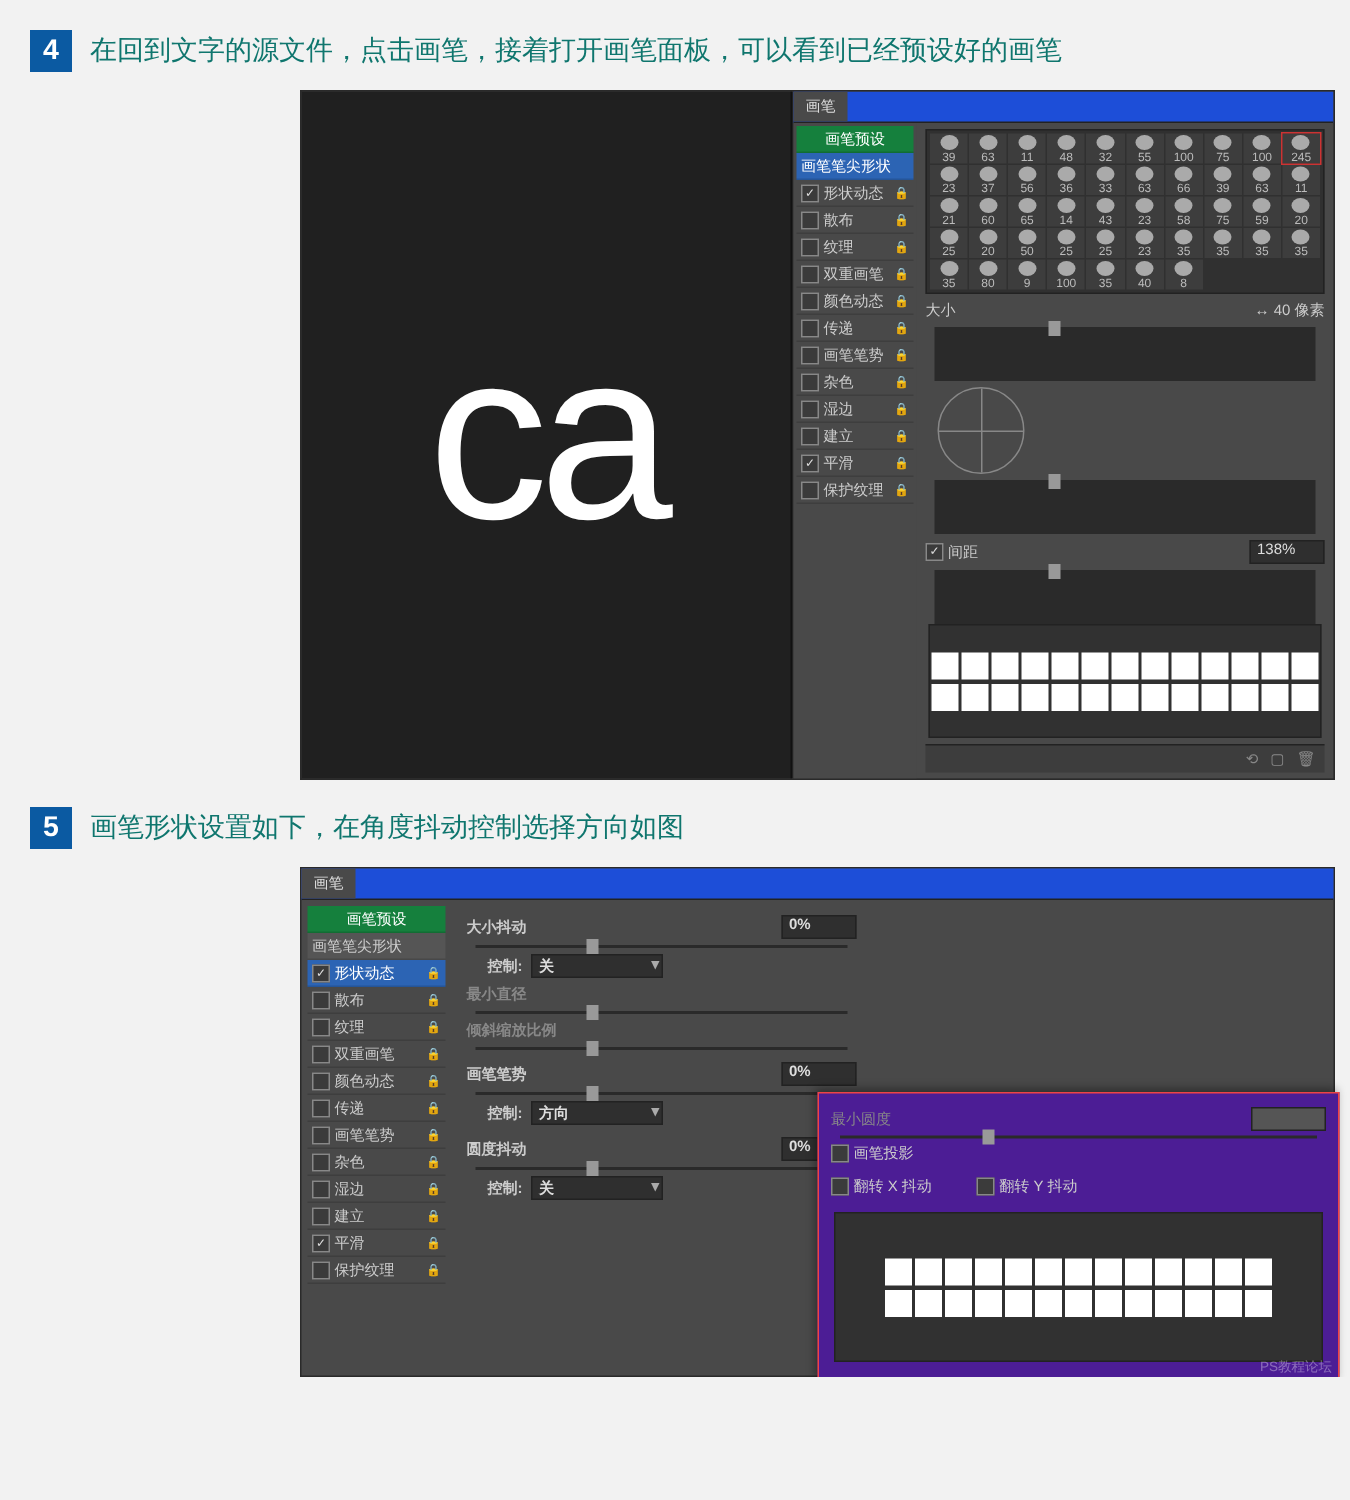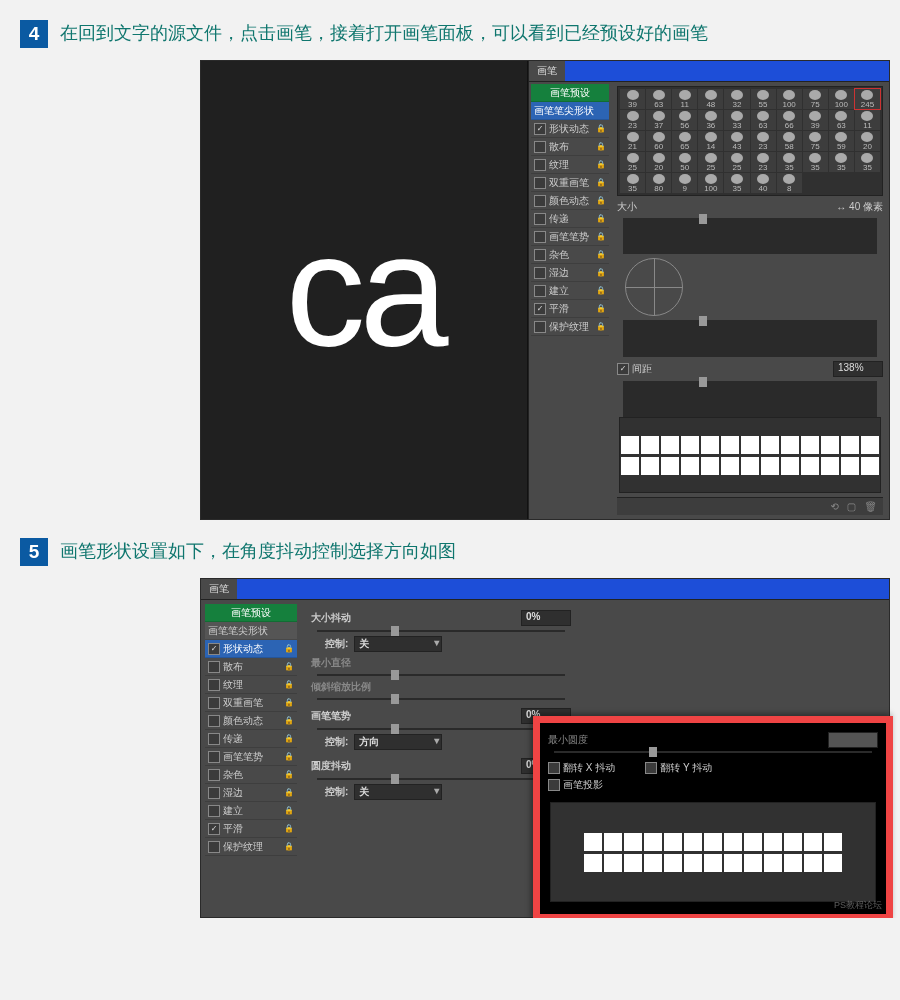--- a/index.html
+++ b/index.html
@@ -281,22 +281,22 @@
   .right5 {
     width: 260px;
     padding: 6px 10px;
     font-weight: bold;
   }
   .subpanel {
     position: absolute;
     right: -4px;
     bottom: -4px;
     width: 330px;
-    background: #000000;
-    border: 7px solid #ef4444;
+    background: #4c1d95;
+    border: 1px solid #ef4444;
     padding: 6px 8px 8px;
     box-shadow: -2px -2px 6px rgba(0,0,0,.4);
   }
   .subpanel .ctrl { margin: 3px 0; }
   .subpanel .preview {
     height: 98px;
     margin-top: 10px;
   }
   .watermark {
     position: absolute;
@@ -635,30 +635,30 @@
           </div>
       </div>
     </div>
 
     <div class="subpanel">
       <div class="ctrl">
           <span style="color:#888">最小圆度</span>
           <span class="fld" style="margin-left:auto;background:#555"></span>
         </div>
       <div class="slider"></div>
+      <div class="ctrl">
+          <span class="chk"></span>
+          <span>画笔投影</span>
+        </div>
       <div class="ctrl" style="margin-top:8px">
         <span class="chk"></span>
           <span>翻转 X 抖动</span>
         <span class="chk" style="margin-left:30px"></span>
           <span>翻转 Y 抖动</span>
       </div>
-      <div class="ctrl">
-          <span class="chk"></span>
-          <span>画笔投影</span>
-        </div>
       <div class="preview">
         <div class="wrap">
           <div class="squaresRow r1">
               <div class="sq"></div>
               <div class="sq"></div>
               <div class="sq"></div>
               <div class="sq"></div>
               <div class="sq"></div>
               <div class="sq"></div>
               <div class="sq"></div>

